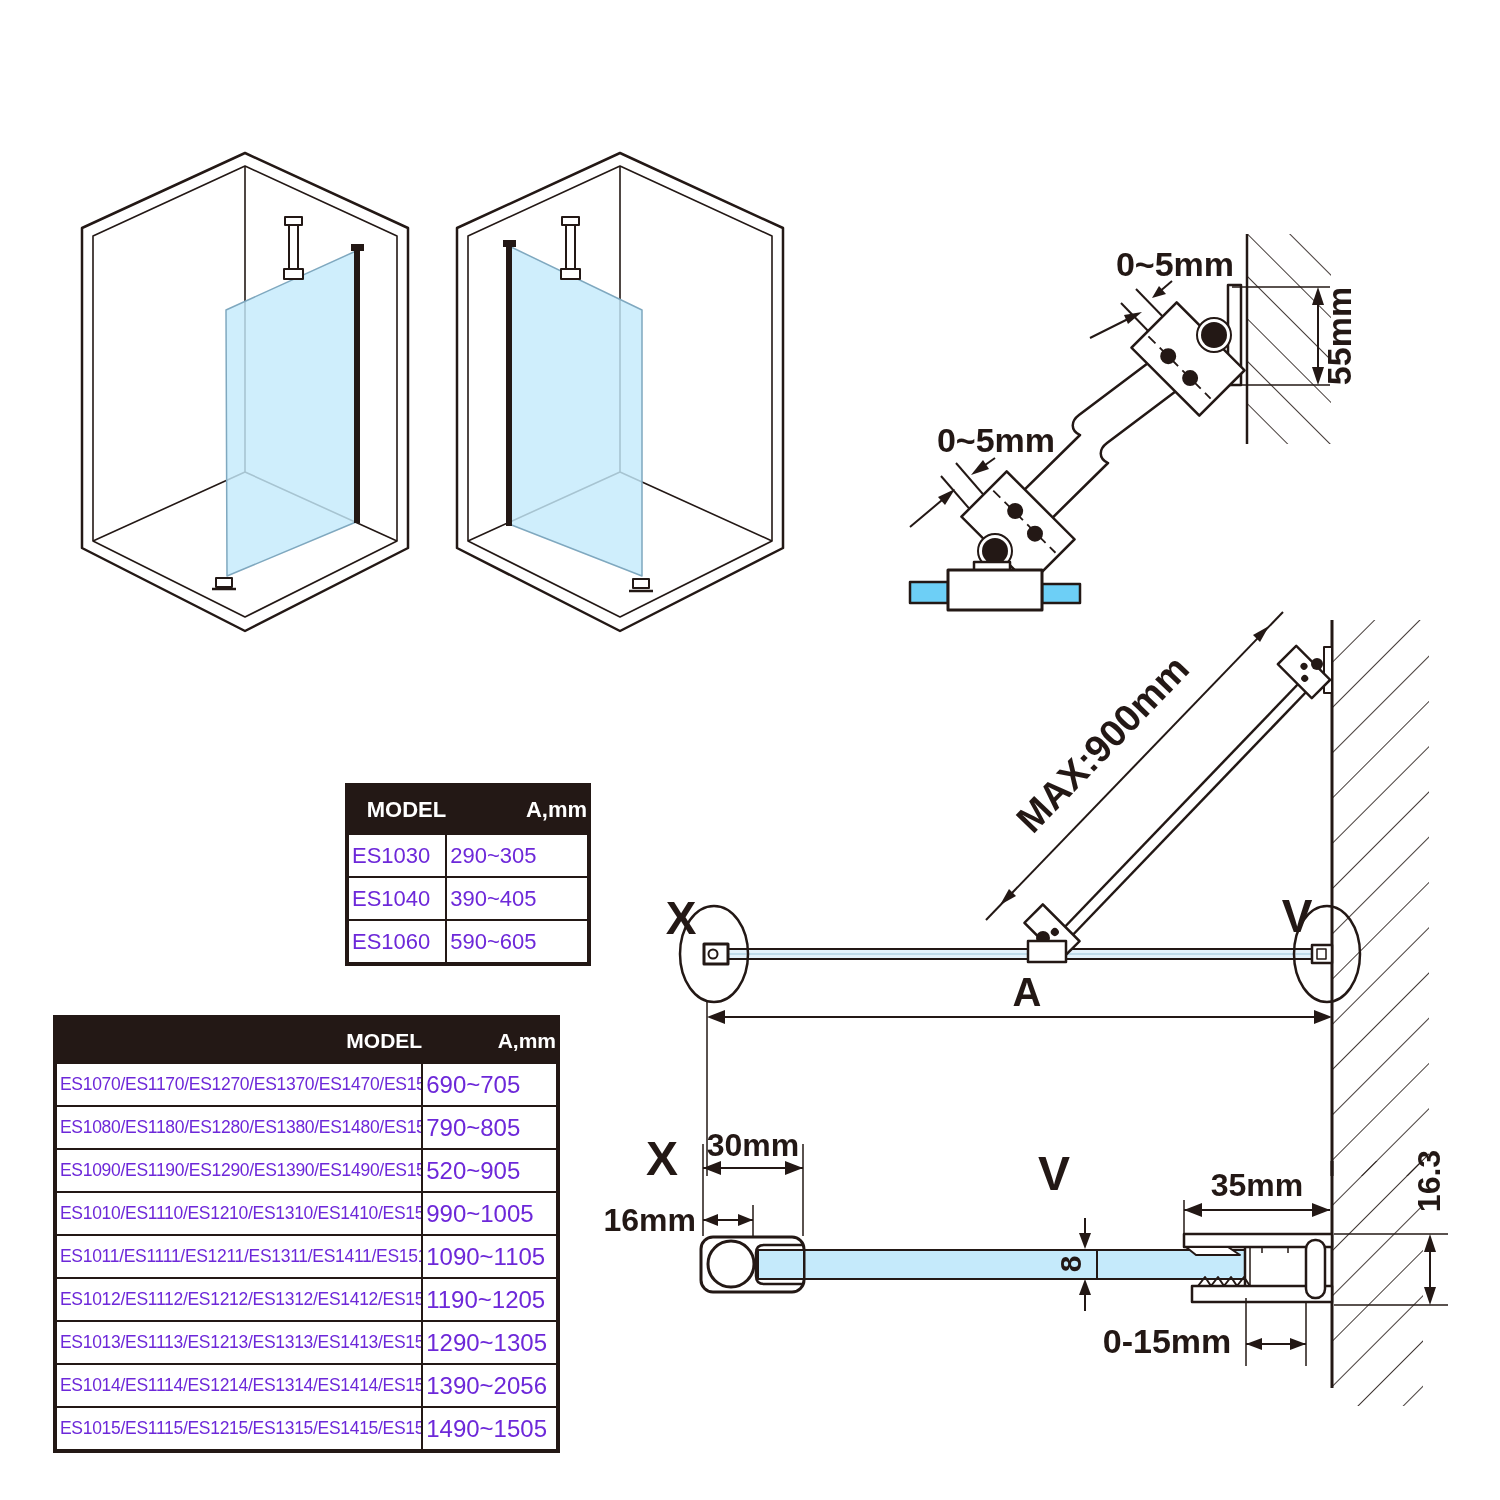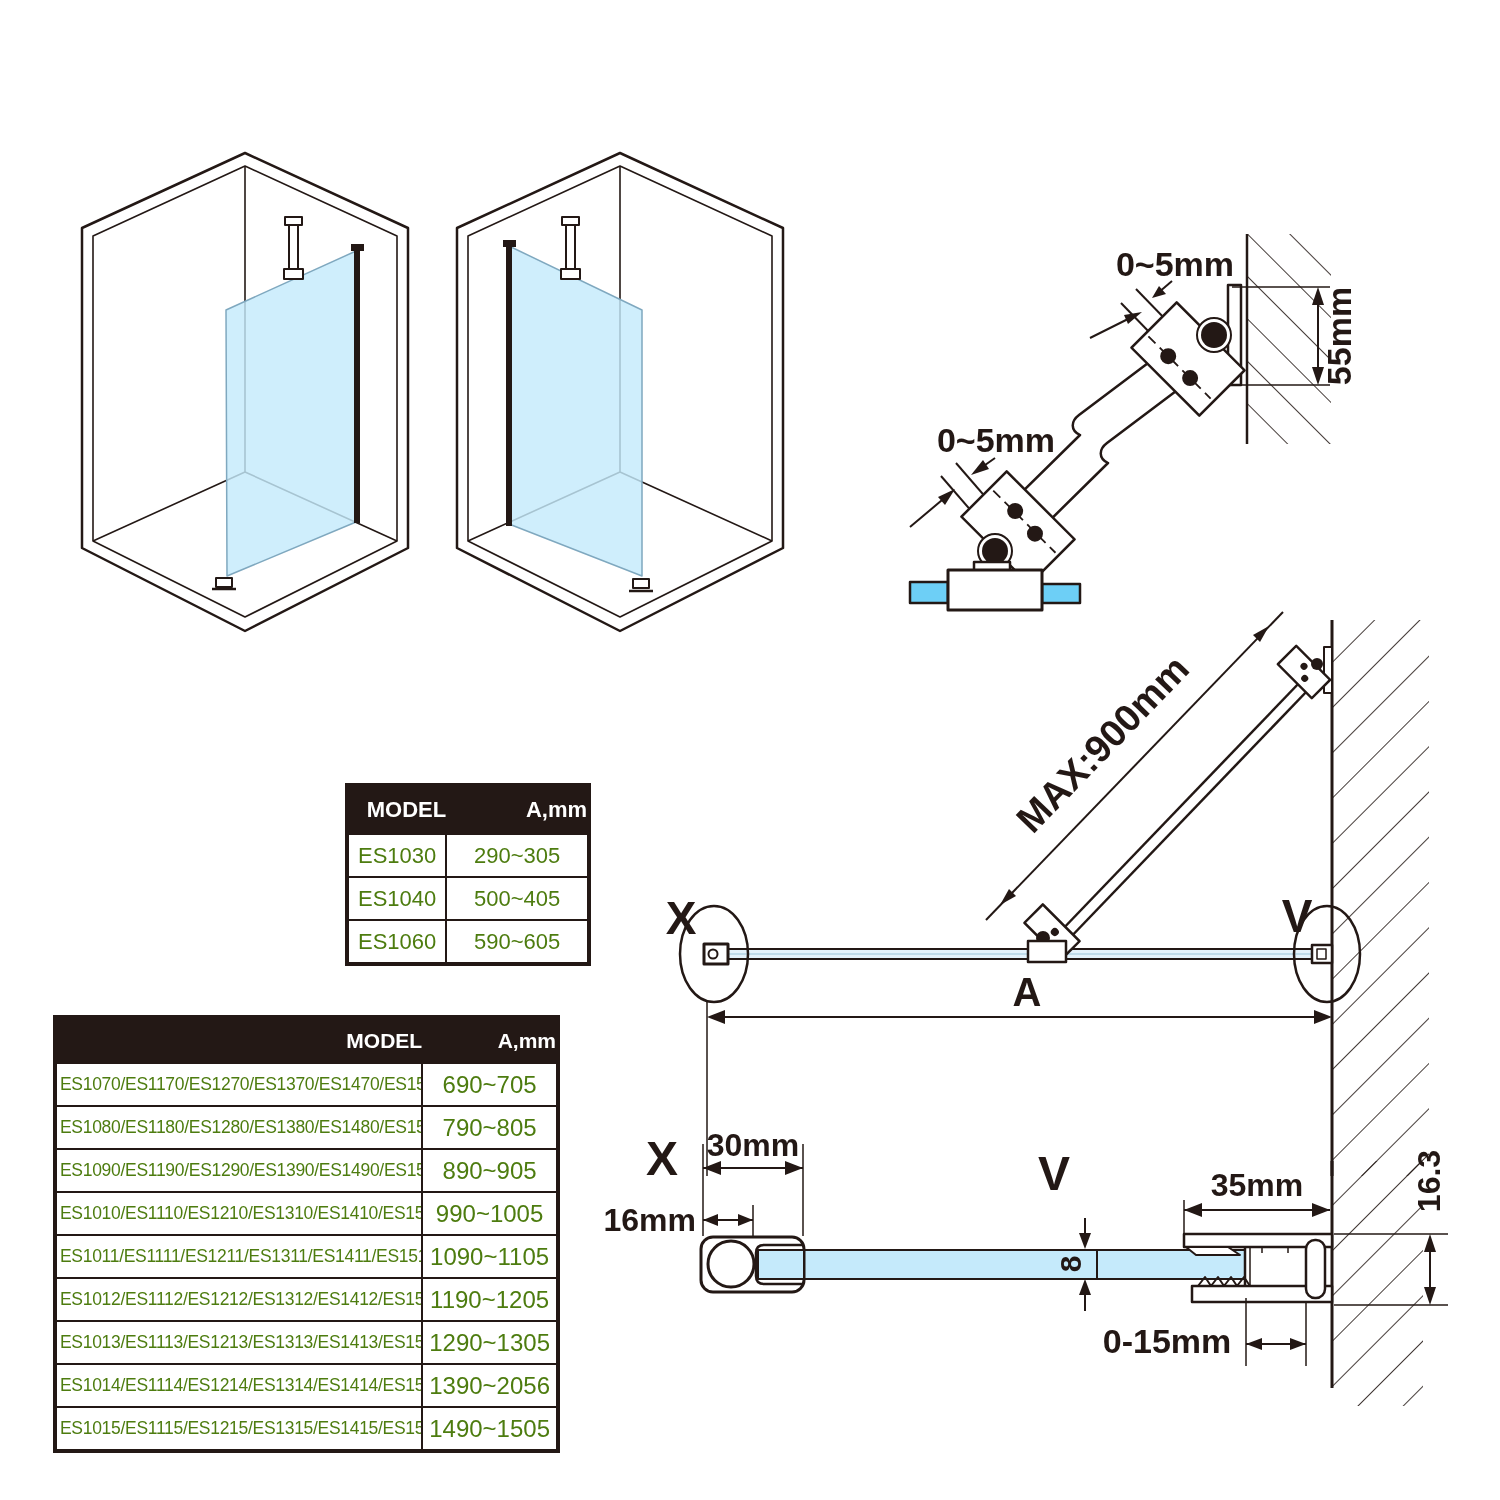--- a/index.html
+++ b/index.html
@@ -3,22 +3,22 @@
 <meta charset="utf-8">
 <style>
   html,body{margin:0;padding:0;background:#fff;}
   #canvas{position:relative;width:1500px;height:1500px;background:#ffffff;overflow:hidden;
           font-family:"Liberation Sans", sans-serif;color:#231815;margin-top:48px;}
   #drawing{position:absolute;left:0;top:0;}
   svg text{fill:#231815;font-family:"Liberation Sans", sans-serif;font-weight:bold;}
   table.spec{position:absolute;border-collapse:collapse;border:4px solid #231815;
              table-layout:fixed;background:#fff;}
   table.spec th{background:#231815;color:#ffffff;font-weight:bold;border:0;padding:0;text-align:right;}
-  table.spec td{border:2.5px solid #231815;text-align:center;vertical-align:middle;
-                color:#4d7c0f;padding:0 3px;white-space:nowrap;overflow:hidden;}
+  table.spec td{border:2.5px solid #231815;vertical-align:middle;
+                color:#6d28d9;padding:0 3px;white-space:nowrap;overflow:hidden;}
   #tbl-small{left:345px;top:735px;width:246px;}
   #tbl-small th{height:46px;font-size:22px;}
   #tbl-small td{height:41px;font-size:22px;}
   #tbl-small .c1{width:41%;} #tbl-small .c2{width:59%;}
   #tbl-large{left:53px;top:967px;width:507px;}
   #tbl-large th{height:43px;font-size:21px;}
   #tbl-large td{height:41px;font-size:24px;}
   #tbl-large td:first-child{font-size:17.5px;letter-spacing:-0.3px;}
   #tbl-large .c1{width:73%;} #tbl-large .c2{width:27%;}
 </style>
@@ -303,21 +303,21 @@
       <th>A,mm</th>
     </tr>
   </thead>
   <tbody>
         <tr>
           <td>ES1030</td>
           <td>290~305</td>
         </tr>
         <tr>
           <td>ES1040</td>
-          <td>500~405</td>
+          <td>390~405</td>
         </tr>
         <tr>
           <td>ES1060</td>
           <td>590~605</td>
         </tr>
       </tbody>
 </table>
 
 <table id="tbl-large" class="spec">
   <colgroup>
@@ -334,21 +334,21 @@
         <tr>
           <td>ES1070/ES1170/ES1270/ES1370/ES1470/ES1570</td>
           <td>690~705</td>
         </tr>
         <tr>
           <td>ES1080/ES1180/ES1280/ES1380/ES1480/ES1580</td>
           <td>790~805</td>
         </tr>
         <tr>
           <td>ES1090/ES1190/ES1290/ES1390/ES1490/ES1590</td>
-          <td>890~905</td>
+          <td>520~905</td>
         </tr>
         <tr>
           <td>ES1010/ES1110/ES1210/ES1310/ES1410/ES1510</td>
           <td>990~1005</td>
         </tr>
         <tr>
           <td>ES1011/ES1111/ES1211/ES1311/ES1411/ES1511</td>
           <td>1090~1105</td>
         </tr>
         <tr>

